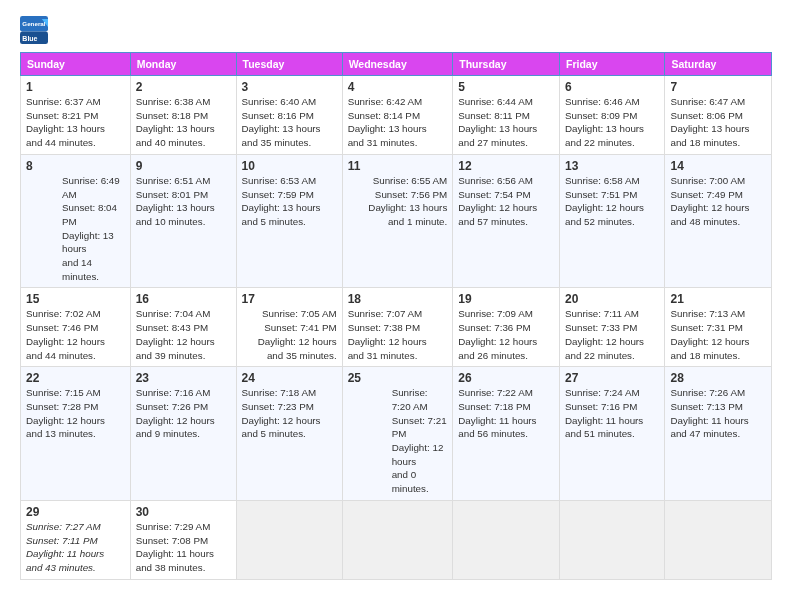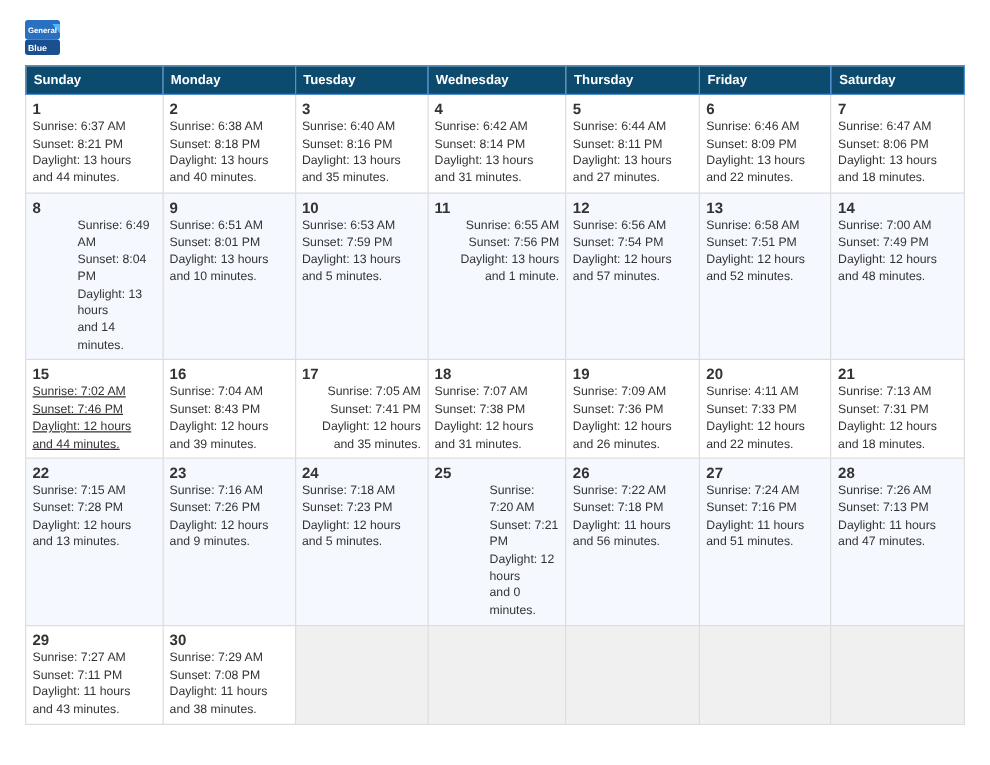--- a/index.html
+++ b/index.html
@@ -42,21 +42,21 @@
       color: #555;
       text-align: center;
       margin-bottom: 8px;
     }
     table {
       width: 100%;
       border-collapse: collapse;
       font-size: 10.5px;
     }
     thead tr th {
-      background-color: #0c4a6e;
+      background-color: #d946ef;
       color: #fff;
       font-weight: bold;
       text-align: left;
       padding: 5px 6px;
       border: 1px solid #5090d0;
     }
     tbody tr td {
       border: 1px solid #ddd;
       vertical-align: top;
       padding: 4px 5px;
@@ -214,21 +214,21 @@
             <span class="day-number">14</span>
             <div class="day-info" style="white-space: pre-line;">Sunrise: 7:00 AM
 Sunset: 7:49 PM
 Daylight: 12 hours
 and 48 minutes.</div>
           </td>
         </tr>
         <tr>
           <td>
             <span class="day-number">15</span>
-            <div class="day-info" style="white-space: pre-line; text-decoration: underline;">Sunrise: 7:02 AM
+            <div class="day-info" style="white-space: pre-line;">Sunrise: 7:02 AM
 Sunset: 7:46 PM
 Daylight: 12 hours
 and 44 minutes.</div>
           </td>
           <td>
             <span class="day-number">16</span>
             <div class="day-info" style="white-space: pre-line;">Sunrise: 7:04 AM
 Sunset: 8:43 PM
 Daylight: 12 hours
 and 39 minutes.</div>
@@ -249,21 +249,21 @@
           </td>
           <td>
             <span class="day-number">19</span>
             <div class="day-info" style="white-space: pre-line;">Sunrise: 7:09 AM
 Sunset: 7:36 PM
 Daylight: 12 hours
 and 26 minutes.</div>
           </td>
           <td>
             <span class="day-number">20</span>
-            <div class="day-info" style="white-space: pre-line;">Sunrise: 4:11 AM
+            <div class="day-info" style="white-space: pre-line;">Sunrise: 7:11 AM
 Sunset: 7:33 PM
 Daylight: 12 hours
 and 22 minutes.</div>
           </td>
           <td>
             <span class="day-number">21</span>
             <div class="day-info" style="white-space: pre-line;">Sunrise: 7:13 AM
 Sunset: 7:31 PM
 Daylight: 12 hours
 and 18 minutes.</div>
@@ -316,21 +316,21 @@
             <span class="day-number">28</span>
             <div class="day-info" style="white-space: pre-line;">Sunrise: 7:26 AM
 Sunset: 7:13 PM
 Daylight: 11 hours
 and 47 minutes.</div>
           </td>
         </tr>
         <tr>
           <td>
             <span class="day-number">29</span>
-            <div class="day-info" style="white-space: pre-line;">Sunrise: 7:27 AM
+            <div class="day-info" style="white-space: pre-line; font-style: italic;">Sunrise: 7:27 AM
 Sunset: 7:11 PM
 Daylight: 11 hours
 and 43 minutes.</div>
           </td>
           <td>
             <span class="day-number">30</span>
             <div class="day-info" style="white-space: pre-line;">Sunrise: 7:29 AM
 Sunset: 7:08 PM
 Daylight: 11 hours
 and 38 minutes.</div>

